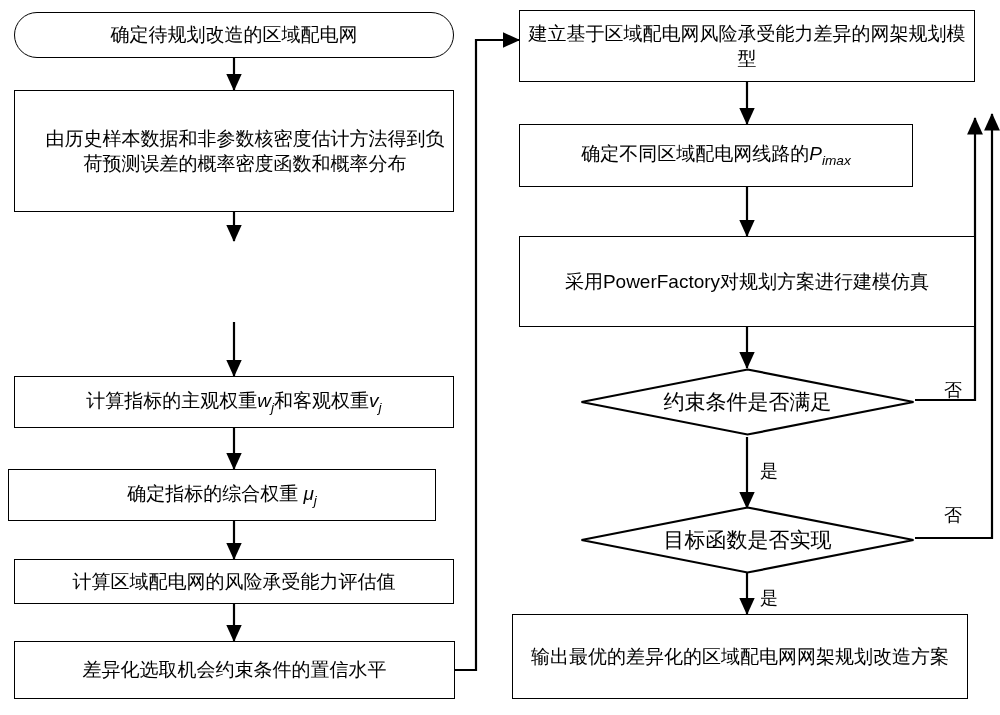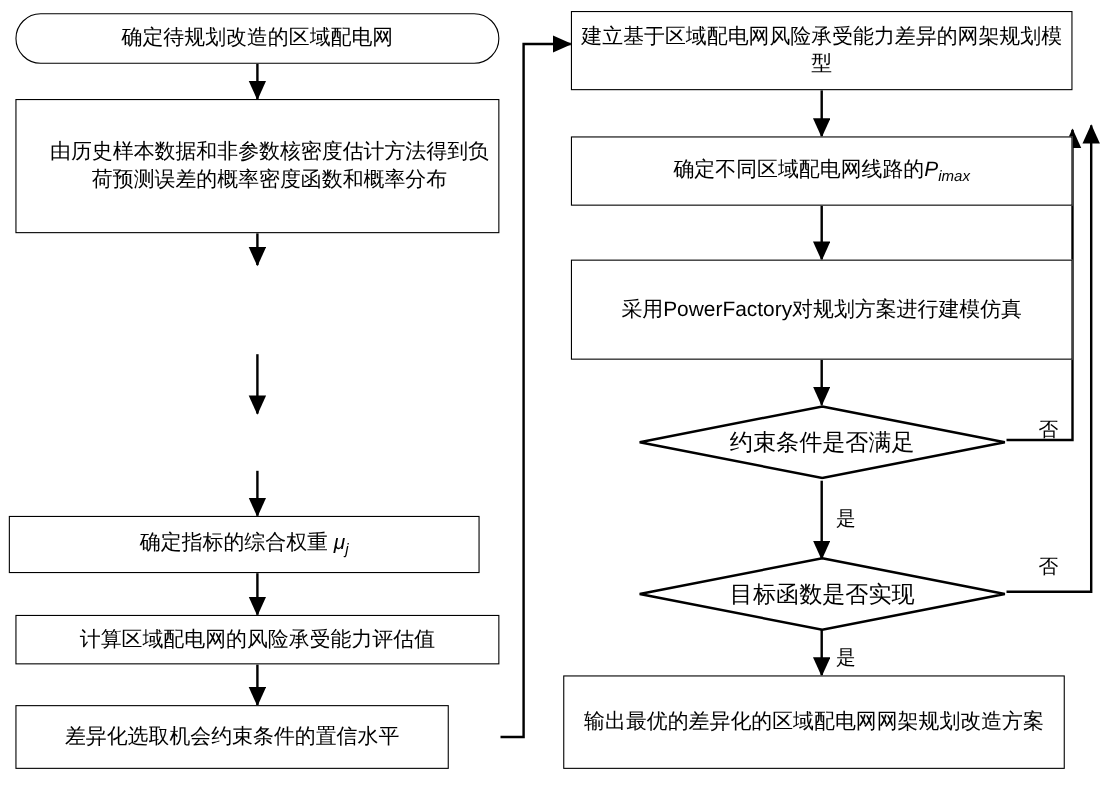--- a/index.html
+++ b/index.html
@@ -119,40 +119,45 @@
 
   <div class="node rounded" style="left:14px; top:12px; width:440px; height:46px;">
     <span>确定待规划改造的区域配电网</span>
   </div>
 
   <div class="node" style="left:14px; top:90px; width:440px; height:122px;padding-left:30px;">
     <span>由历史样本数据和非参数核密度估计方法得到负荷预测误差的概率密度函数和概率分布</span>
   </div>
 
 
+  <div class="node" style="left:14px; top:376px; width:440px; height:52px;">
+    <span>
+      <span>计算指标的主观权重</span><span class="sub"><span class="ital">w</span><sub>j</sub></span><span>和客观权重</span><span class="sub"><span class="ital">v</span><sub>j</sub></span>
+    </span>
+  </div>
 
   <div class="node" style="left:8px; top:469px; width:428px; height:52px;">
     <span>
       <span>确定指标的综合权重 </span><span class="sub"><span class="ital">μ</span><sub>j</sub></span>
     </span>
   </div>
 
   <div class="node" style="left:14px; top:559px; width:440px; height:45px;">
     <span>计算区域配电网的风险承受能力评估值</span>
   </div>
 
-  <div class="node" style="left:14px; top:641px; width:394px; height:58px;">
+  <div class="node" style="left:14px; top:641px; width:441px; height:58px;">
     <span>差异化选取机会约束条件的置信水平</span>
   </div>
 
   <div class="node" style="left:519px; top:10px; width:456px; height:72px;">
     <span>建立基于区域配电网风险承受能力差异的网架规划模型</span>
   </div>
 
-  <div class="node" style="left:519px; top:124px; width:456px; height:63px;">
+  <div class="node" style="left:519px; top:124px; width:394px; height:63px;">
     <span>
       <span>确定不同区域配电网线路的</span><span class="sub"><span class="ital">P</span><sub>imax</sub></span>
     </span>
   </div>
 
   <div class="node" style="left:519px; top:236px; width:456px; height:91px;">
     <span>采用PowerFactory对规划方案进行建模仿真</span>
   </div>
 
   <div class="diamond-wrap" style="left:580px; top:368px; width:335px; height:68px;">

